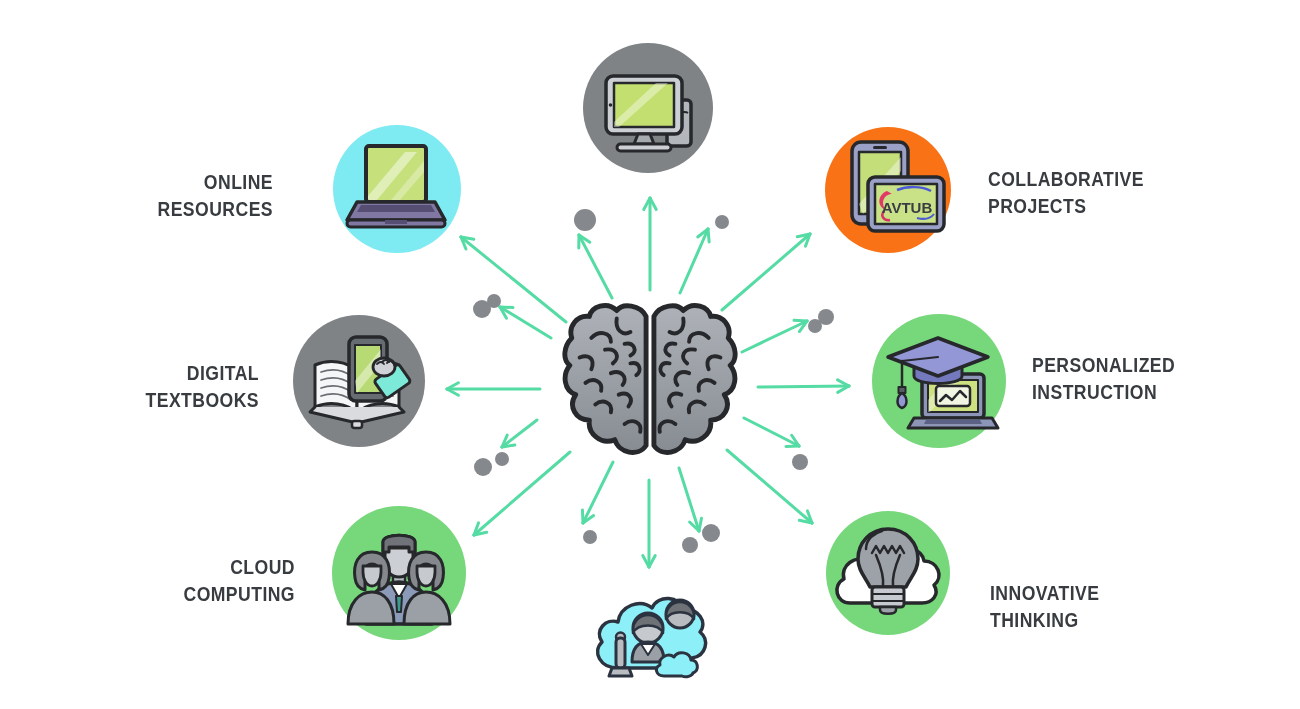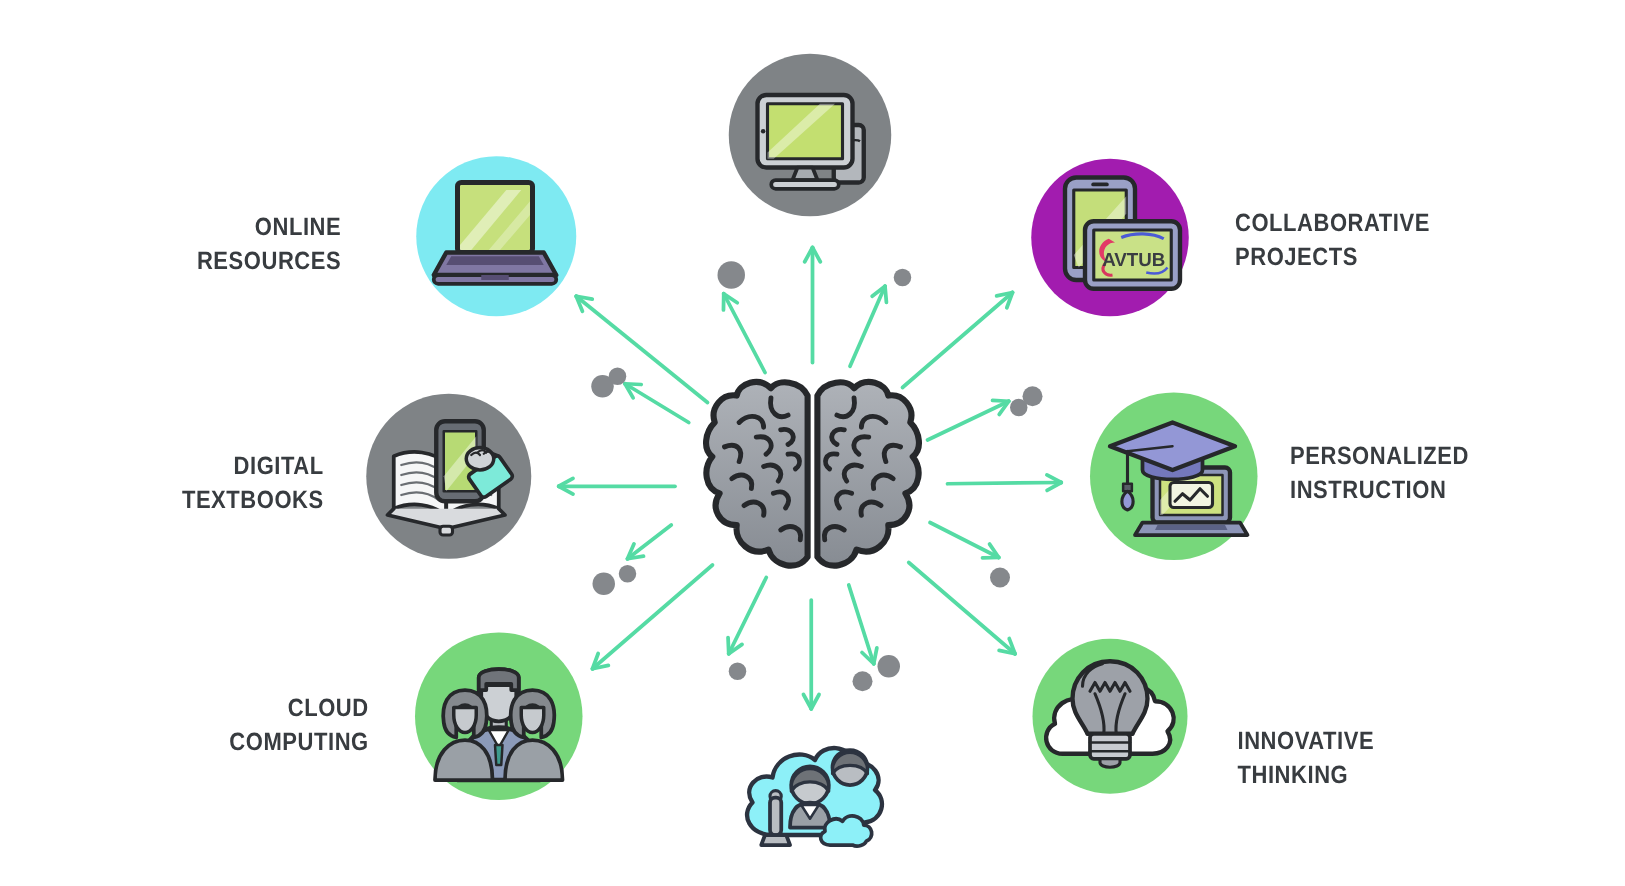--- a/index.html
+++ b/index.html
@@ -185,21 +185,21 @@
         <polygon points="44,75 84,27 72,27 35,71 35,75" fill="#ffffff" opacity="0.45" stroke="none"></polygon>
         <polygon points="58,75 91,36 91,47 67,75" fill="#ffffff" opacity="0.3" stroke="none"></polygon>
         <path d="M24,77 L102,77 L112,95 L14,95 Z" fill="#8077a3" stroke-width="3.5"></path>
         <path d="M28,80 L98,80 L102,87 L24,87 Z" fill="#574e73" stroke="none"></path>
         <rect x="14" y="95" width="98" height="7" rx="3.5" fill="#8077a3" stroke-width="3"></rect>
         <rect x="52" y="95" width="22" height="4" fill="#574e73" stroke="none"></rect>
       </g>
     </svg>
   </div>
 
-  <div class="node-circle" style="left: 825px; top: 127px; width: 126px; height: 126px; background-color: #a21caf;">
+  <div class="node-circle" style="left: 825px; top: 127px; width: 126px; height: 126px; background-color: #f97316;">
     <svg width="126" height="126" viewBox="0 0 126 126">
       <g stroke="#26282b" stroke-linejoin="round">
         <rect x="27" y="15" width="56" height="82" rx="9" fill="#9aa0c6" stroke-width="3.5"></rect>
         <rect x="34" y="25" width="42" height="62" fill="#c4de7a" stroke-width="2.5"></rect>
         <polygon points="38,87 76,44 76,30 34,77" fill="#ffffff" opacity="0.4" stroke="none"></polygon>
         <rect x="48" y="19" width="14" height="3" rx="1.5" fill="#26282b" stroke="none"></rect>
         <rect x="43" y="50" width="76" height="54" rx="7" fill="#9aa0c6" stroke-width="3.5"></rect>
         <rect x="50" y="57" width="62" height="40" fill="#c9e187" stroke-width="2.5"></rect>
         <path d="M62,64 C52,68 52,80 61,83 C55,76 59,67 67,67 Z" fill="#e23a67" stroke="none"></path>
         <path d="M59,84 C55,89 59,94 65,93" stroke="#d8365f" stroke-width="2.5" fill="none"></path>

